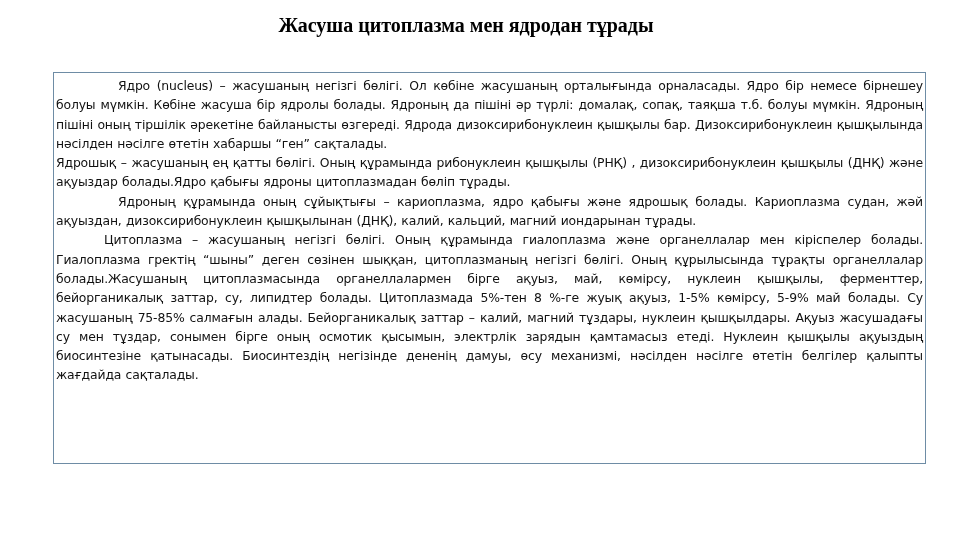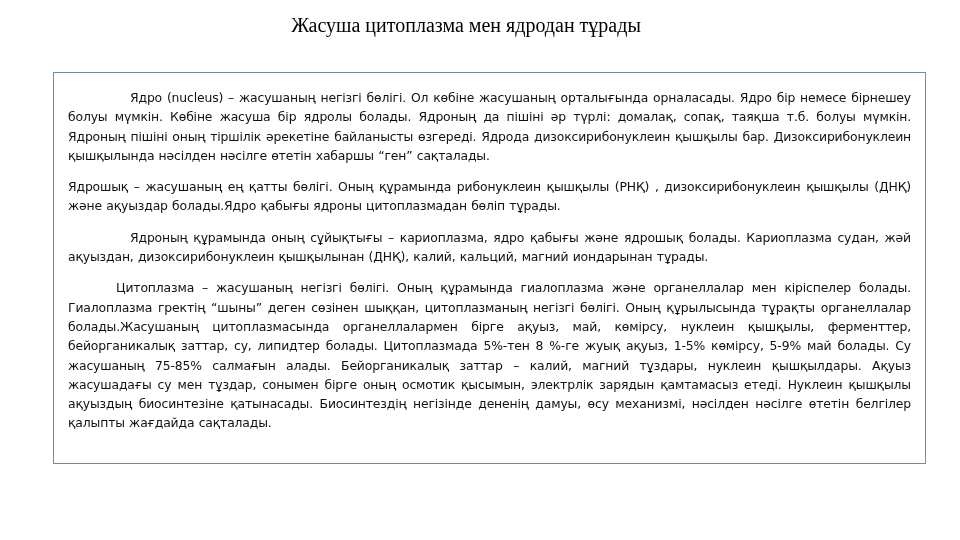--- a/index.html
+++ b/index.html
@@ -13,38 +13,38 @@
       position: relative;
       overflow: hidden;
     }
     .slide-title {
       position: absolute;
       left: 0;
       top: 12px;
       width: 932px;
       text-align: center;
       font-family: "Liberation Serif", "DejaVu Serif", serif;
-      font-weight: normal;
+      font-weight: bold;
       font-size: 20px;
       line-height: 26px;
       color: #000000;
     }
     .text-box {
       position: absolute;
       left: 53px;
       top: 72px;
       width: 873px;
       height: 392px;
       border: 1px solid #6e8ca5;
       box-sizing: border-box;
       padding: 3px 2px 0 2px;
       overflow: hidden;
     }
     .para {
-      margin: 12px;
+      margin: 0;
       font-family: "DejaVu Sans", "Liberation Sans", sans-serif;
       font-size: 12.4px;
       line-height: 19.3px;
       color: #111111;
       text-align: justify;
       letter-spacing: -0.15px;
       word-spacing: 0.5px;
     }
     .indent-big { text-indent: 62px; }
     .indent-mid { text-indent: 48px; }

